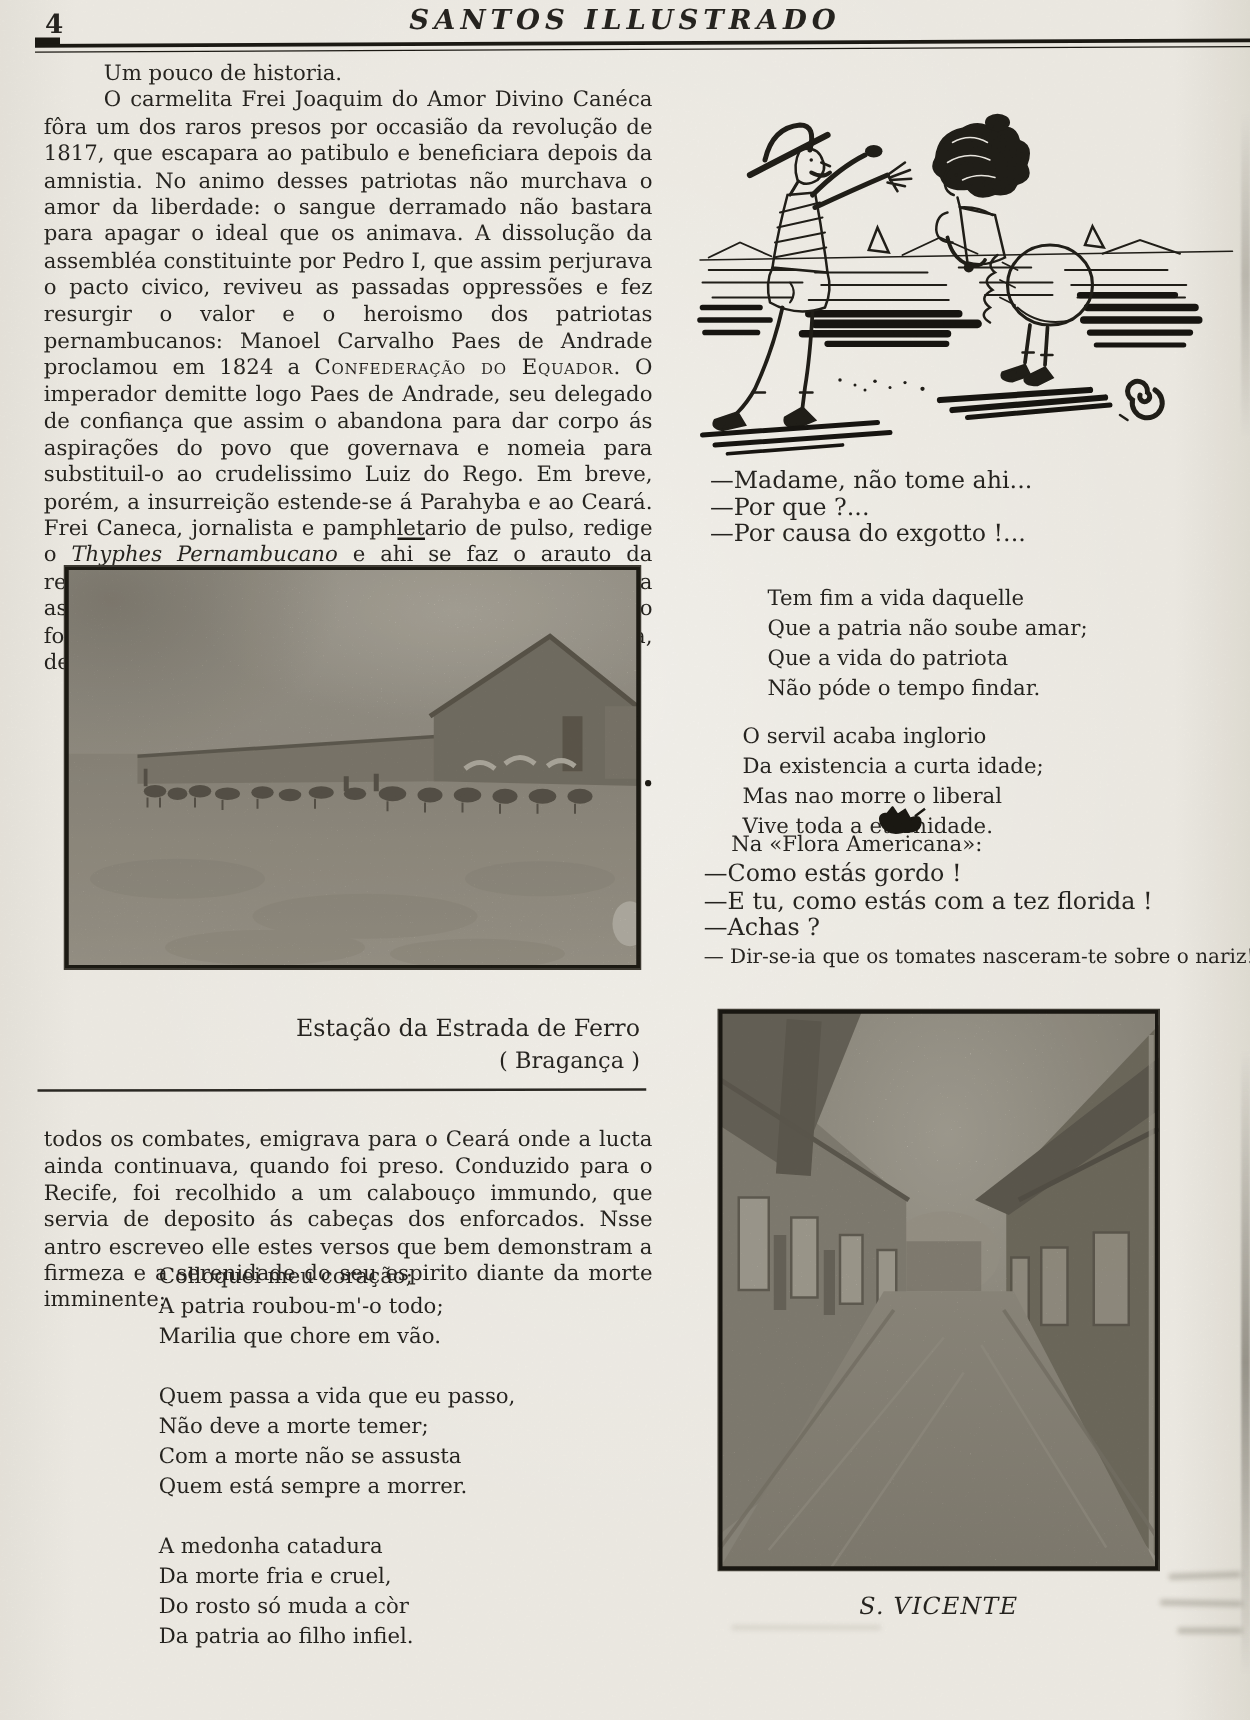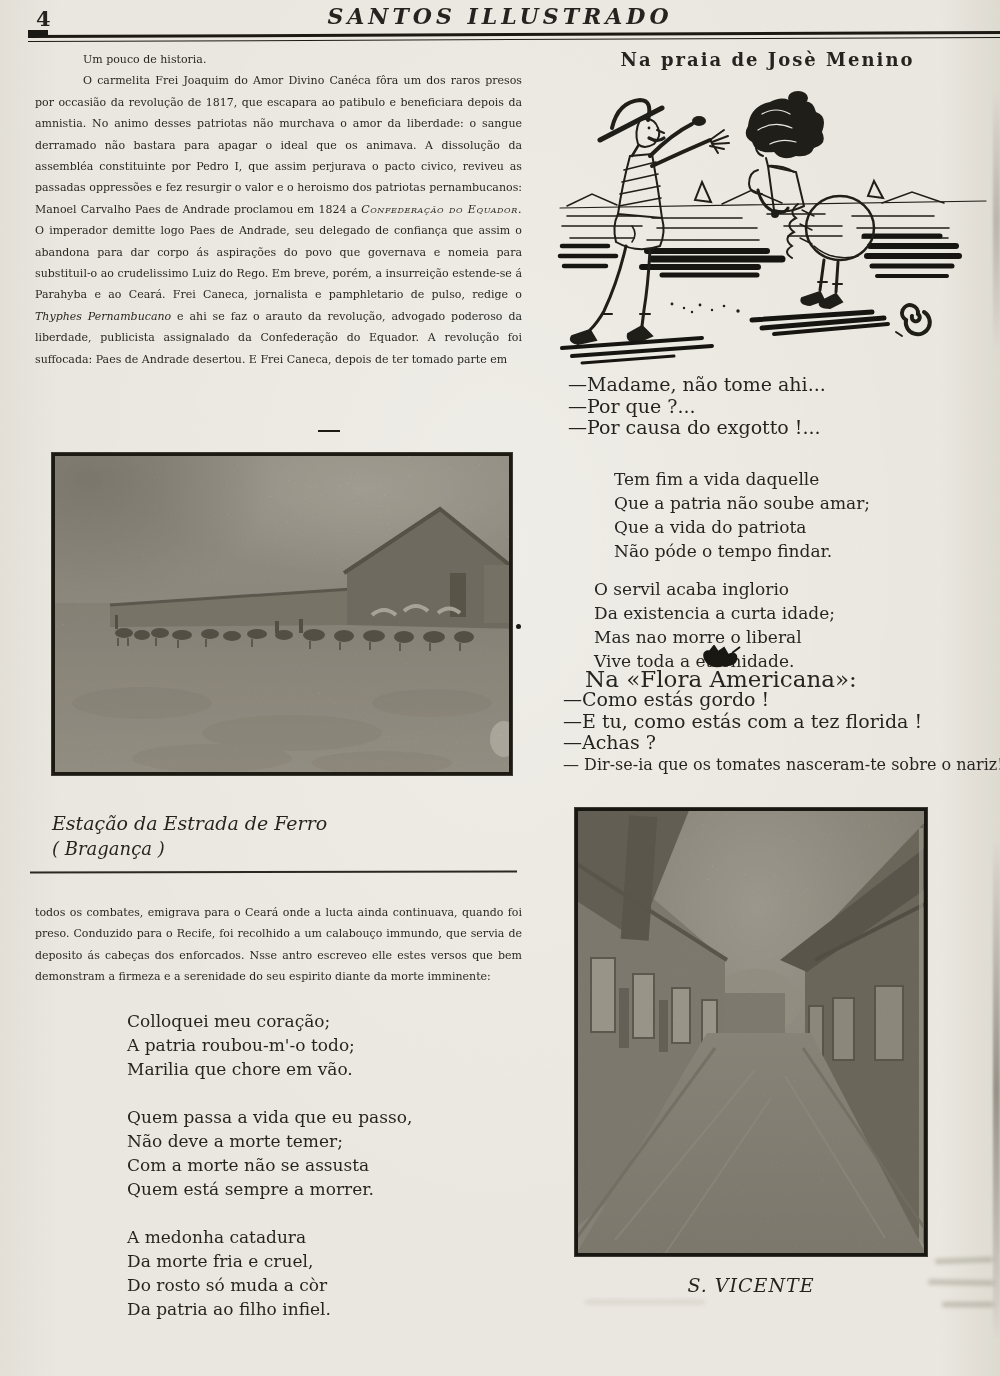--- a/index.html
+++ b/index.html
@@ -15,28 +15,28 @@
   
   .pagenum{position:absolute;left:36px;top:6px;font-size:21px;font-weight:bold;}
   .masthead{position:absolute;left:0;right:0;top:3px;text-align:center;
     font-size:22px;font-weight:bold;letter-spacing:4px;font-style:italic;}
   .rule-double{position:absolute;left:28px;right:0;top:33px;transform:rotate(-.25deg);}
   .rule-double .r1{height:2.5px;background:#16140f;margin-bottom:3px;}
   .rule-double .r2{height:1.6px;background:#16140f;}
   .rule-cap{position:absolute;left:28px;top:30px;width:20px;height:7px;background:#16140f;}
   
   .body-block{position:absolute;width:487px;}
-  .body-block p{margin:0;font-size:11px;line-height:21.4px;text-align:justify;}
+  .body-block p{margin:0;font-size:17px;line-height:21.4px;text-align:justify;}
   .indent{text-indent:48px;}
-  .smallcaps{font-variant:small-caps;letter-spacing:.6px;font-style:italic;}
+  .smallcaps{font-variant:small-caps;letter-spacing:.6px;}
   .stanzas{position:absolute;}
   .stanza{margin:0 0 26px 0;}
   .stanza p{margin:2px;font-size:17px;line-height:22px;}
   .dialogue p{margin:0;font-size:19px;line-height:21.5px;}
-  .caption{position:absolute;text-align:left;font-style:italic;font-size:19px;line-height:26px;}
+  .caption{position:absolute;text-align:right;font-size:19px;line-height:26px;}
   .caption .c2{font-size:18px;}
   .caption2{position:absolute;text-align:center;font-style:italic;font-size:19px;letter-spacing:1px;}
   .title-right{position:absolute;left:540px;top:49px;width:455px;text-align:center;
     font-size:18px;font-weight:bold;letter-spacing:2px;}
   .rule-left{position:absolute;left:30px;top:871px;width:487px;height:2px;background:#26241f;transform:rotate(-.1deg);}
   .photo{position:absolute;box-shadow:0 0 0 1px #3a372f;}
   .photo svg{display:block;}
   .speck{position:absolute;background:#17150f;border-radius:50%;}
   .ghost{position:absolute;background:#8d897c;filter:blur(2px);opacity:.45;border-radius:2px;}
   .edge-smudge{position:absolute;right:0;width:7px;background:linear-gradient(180deg,rgba(90,86,76,0),rgba(90,86,76,.55),rgba(90,86,76,0));filter:blur(1px);}
@@ -160,21 +160,20 @@
       <p>Quem está sempre a morrer.</p>
     </div>
     <div class="stanza">
       <p>A medonha catadura</p>
       <p>Da morte fria e cruel,</p>
       <p>Do rosto só muda a còr</p>
       <p>Da patria ao filho infiel.</p>
     </div>
   </div>
 
-  <div class="title-right">Na praia de Josè Menino</div>
 
   <div style="position:absolute;left:552px;top:86px;">
     <svg width="443" height="282" viewBox="0 0 443 282">
       <g stroke="#1b1914" stroke-linecap="round" fill="none">
 
         <path d="M8,122 L434,115" stroke-width="1.2"></path>
         <path d="M15,120 L40,108 L65,119 M170,118 L200,104 L230,117 M330,117 L360,106 L392,117" stroke-width="1.5"></path>
         <path d="M150,96 L159,116 L143,114 Z M322,95 L331,112 L316,110 Z" stroke-width="2"></path>
 
         <g stroke-width="1.6">
@@ -282,21 +281,21 @@
       <p>Vive toda a eternidade.</p>
     </div>
   </div>
 
   <div class="manicule" style="left:702px;top:645px;">
     <svg width="40" height="24" viewBox="0 0 40 24">
         <path d="M3,14 Q0,6 8,6 L12,1 L16,7 L22,3 L26,10 Q36,6 34,15 Q32,21 22,20 Q8,24 3,14 Z M30,8 L38,2" fill="#15130e" stroke="#15130e" stroke-width="2"></path>
       </svg>
   </div>
 
-  <div style="position:absolute;left:585px;top:666px;font-size:23px;text-align:right;">Na «Flora Americana»:</div>
+  <div style="position:absolute;left:585px;top:666px;font-size:17px;text-align:right;">Na «Flora Americana»:</div>
   <div class="dialogue" style="position:absolute;left:563px;top:689px;width:435px;">
     <p>—Como estás gordo !</p>
     <p>—E tu, como estás com a tez florida !</p>
     <p>—Achas ?</p>
     <p style="font-size:16px;white-space:nowrap;">— Dir-se-ia que os tomates nasceram-te sobre o nariz!</p>
   </div>
 
   <div class="photo" style="left:575px;top:808px;">
     <svg width="352" height="448" viewBox="0 0 352 448">
       <defs>

